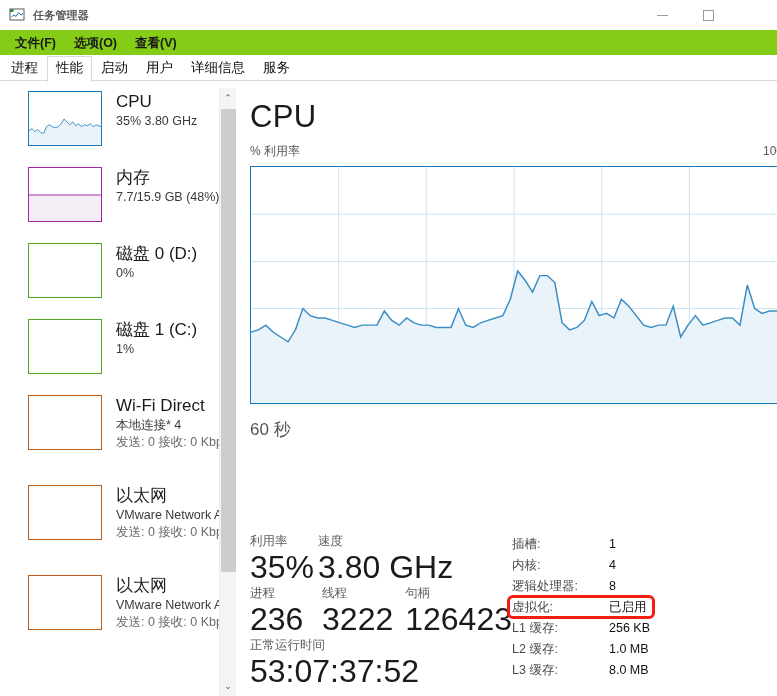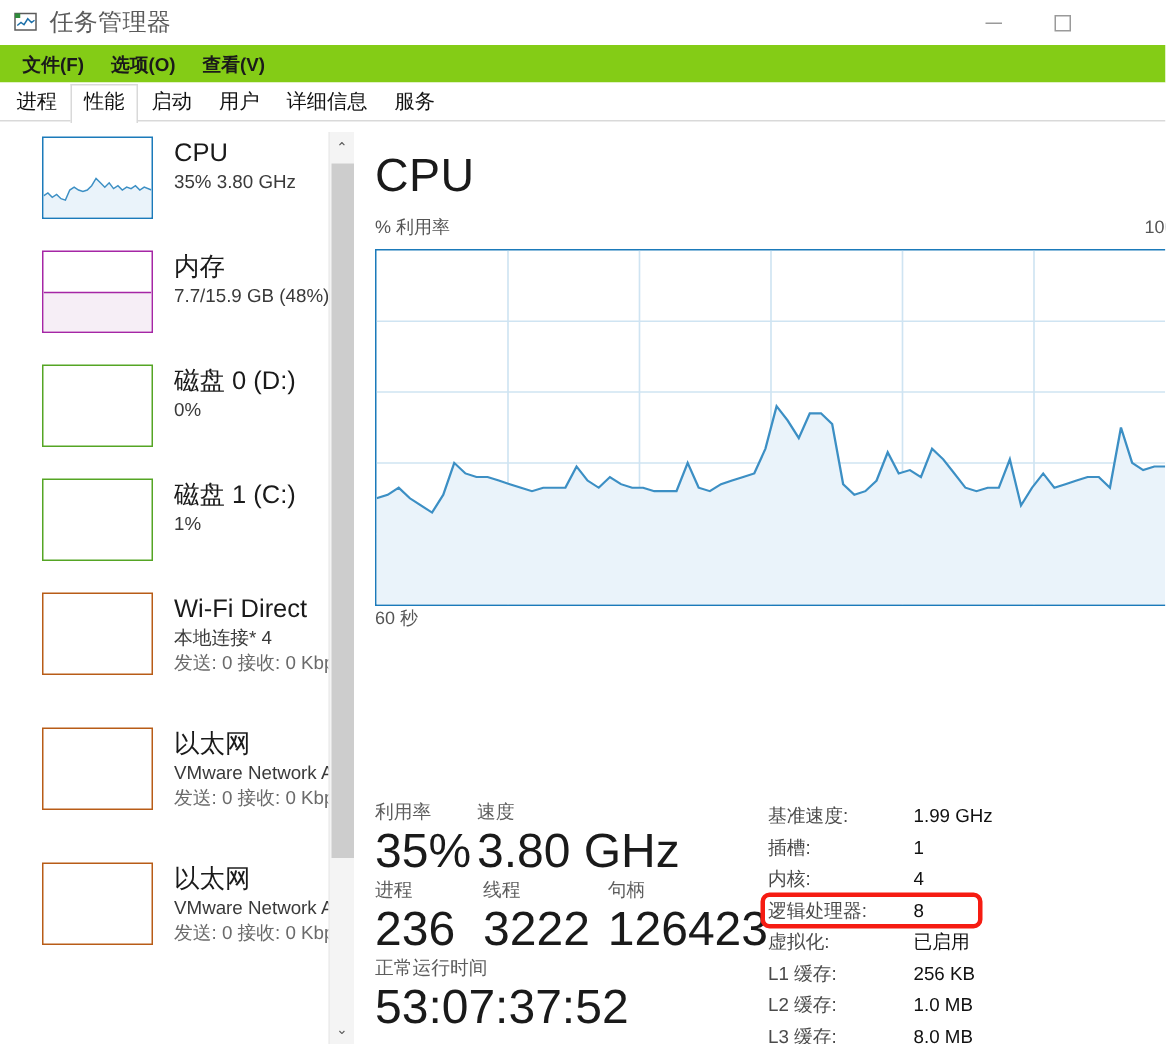--- a/index.html
+++ b/index.html
@@ -26,23 +26,24 @@
   }
   .titlebar-icon {
     width: 16px;
     height: 16px;
     margin-left: 9px;
     margin-right: 8px;
     flex: 0 0 auto;
     position: relative;
   }
   .titlebar-title {
-    font-size: 16px;
+    font-size: 11px;
     color: #5b5b5b;
     letter-spacing: .2px;
+    font-weight: bold;
   }
   .winbuttons {
     position: absolute;
     right: 0;
     top: 0;
     height: 30px;
     display: flex;
   }
   .winbtn {
     width: 46px;
@@ -250,23 +251,23 @@
     height: 238px;
     border: 1px solid #1b7aba;
     border-right: none;
     box-sizing: border-box;
     position: relative;
     overflow: hidden;
     background: #ffffff;
   }
   .graphbox svg { display: block; width: 100%; height: 100%; }
   .graph-foot {
-    font-size: 12px;
+    font-size: 17px;
     color: #555;
-    margin-top: 0;
+    margin-top: 14px;
   }
 
   
   .stats {
     position: absolute;
     left: 14px;
     right: 0;
     top: 444px;
     display: flex;
   }
@@ -500,24 +501,20 @@
         <div class="stat-row">
           <div class="stat-block">
             <div class="stat-label">正常运行时间</div>
             <div class="stat-value">53:07:37:52</div>
           </div>
         </div>
       </div>
 
       <div class="stats-right">
         <div class="kv">
-          <span class="k">基准速度:</span>
-          <span class="v">1.99 GHz</span>
-        </div>
-        <div class="kv">
           <span class="k">插槽:</span>
           <span class="v">1</span>
         </div>
         <div class="kv">
           <span class="k">内核:</span>
           <span class="v">4</span>
         </div>
         <div class="kv">
           <span class="k">逻辑处理器:</span>
           <span class="v">8</span>

